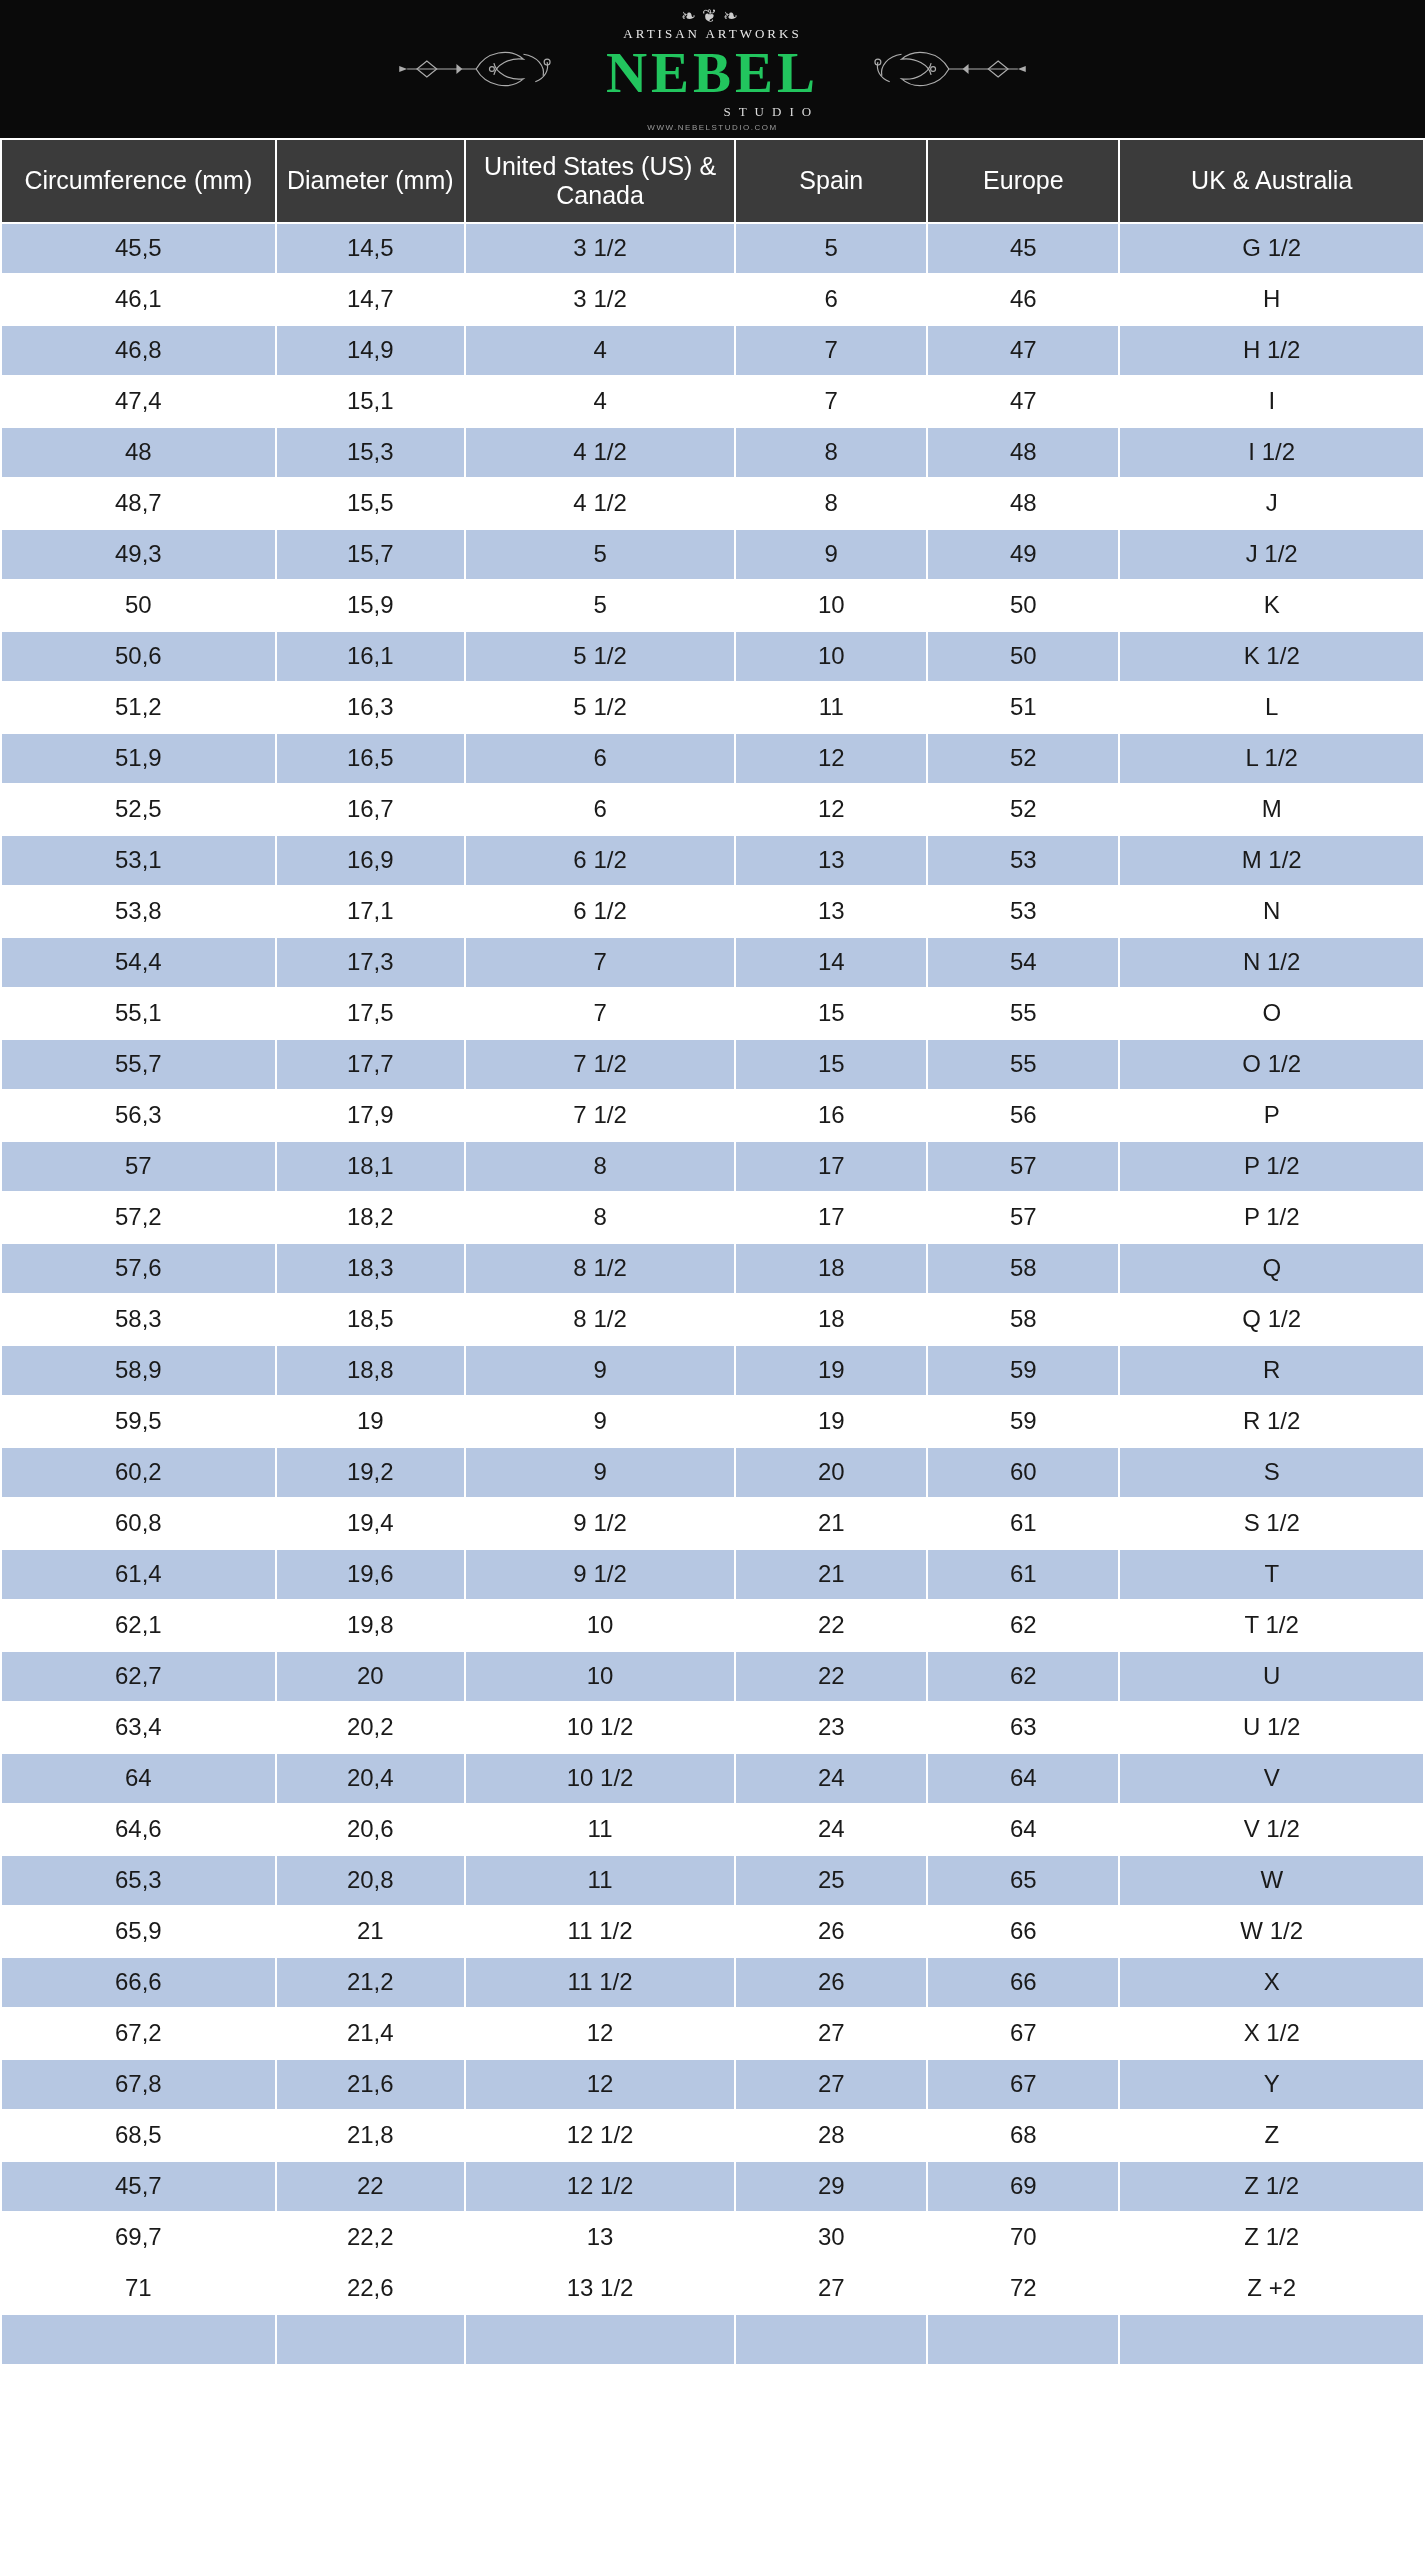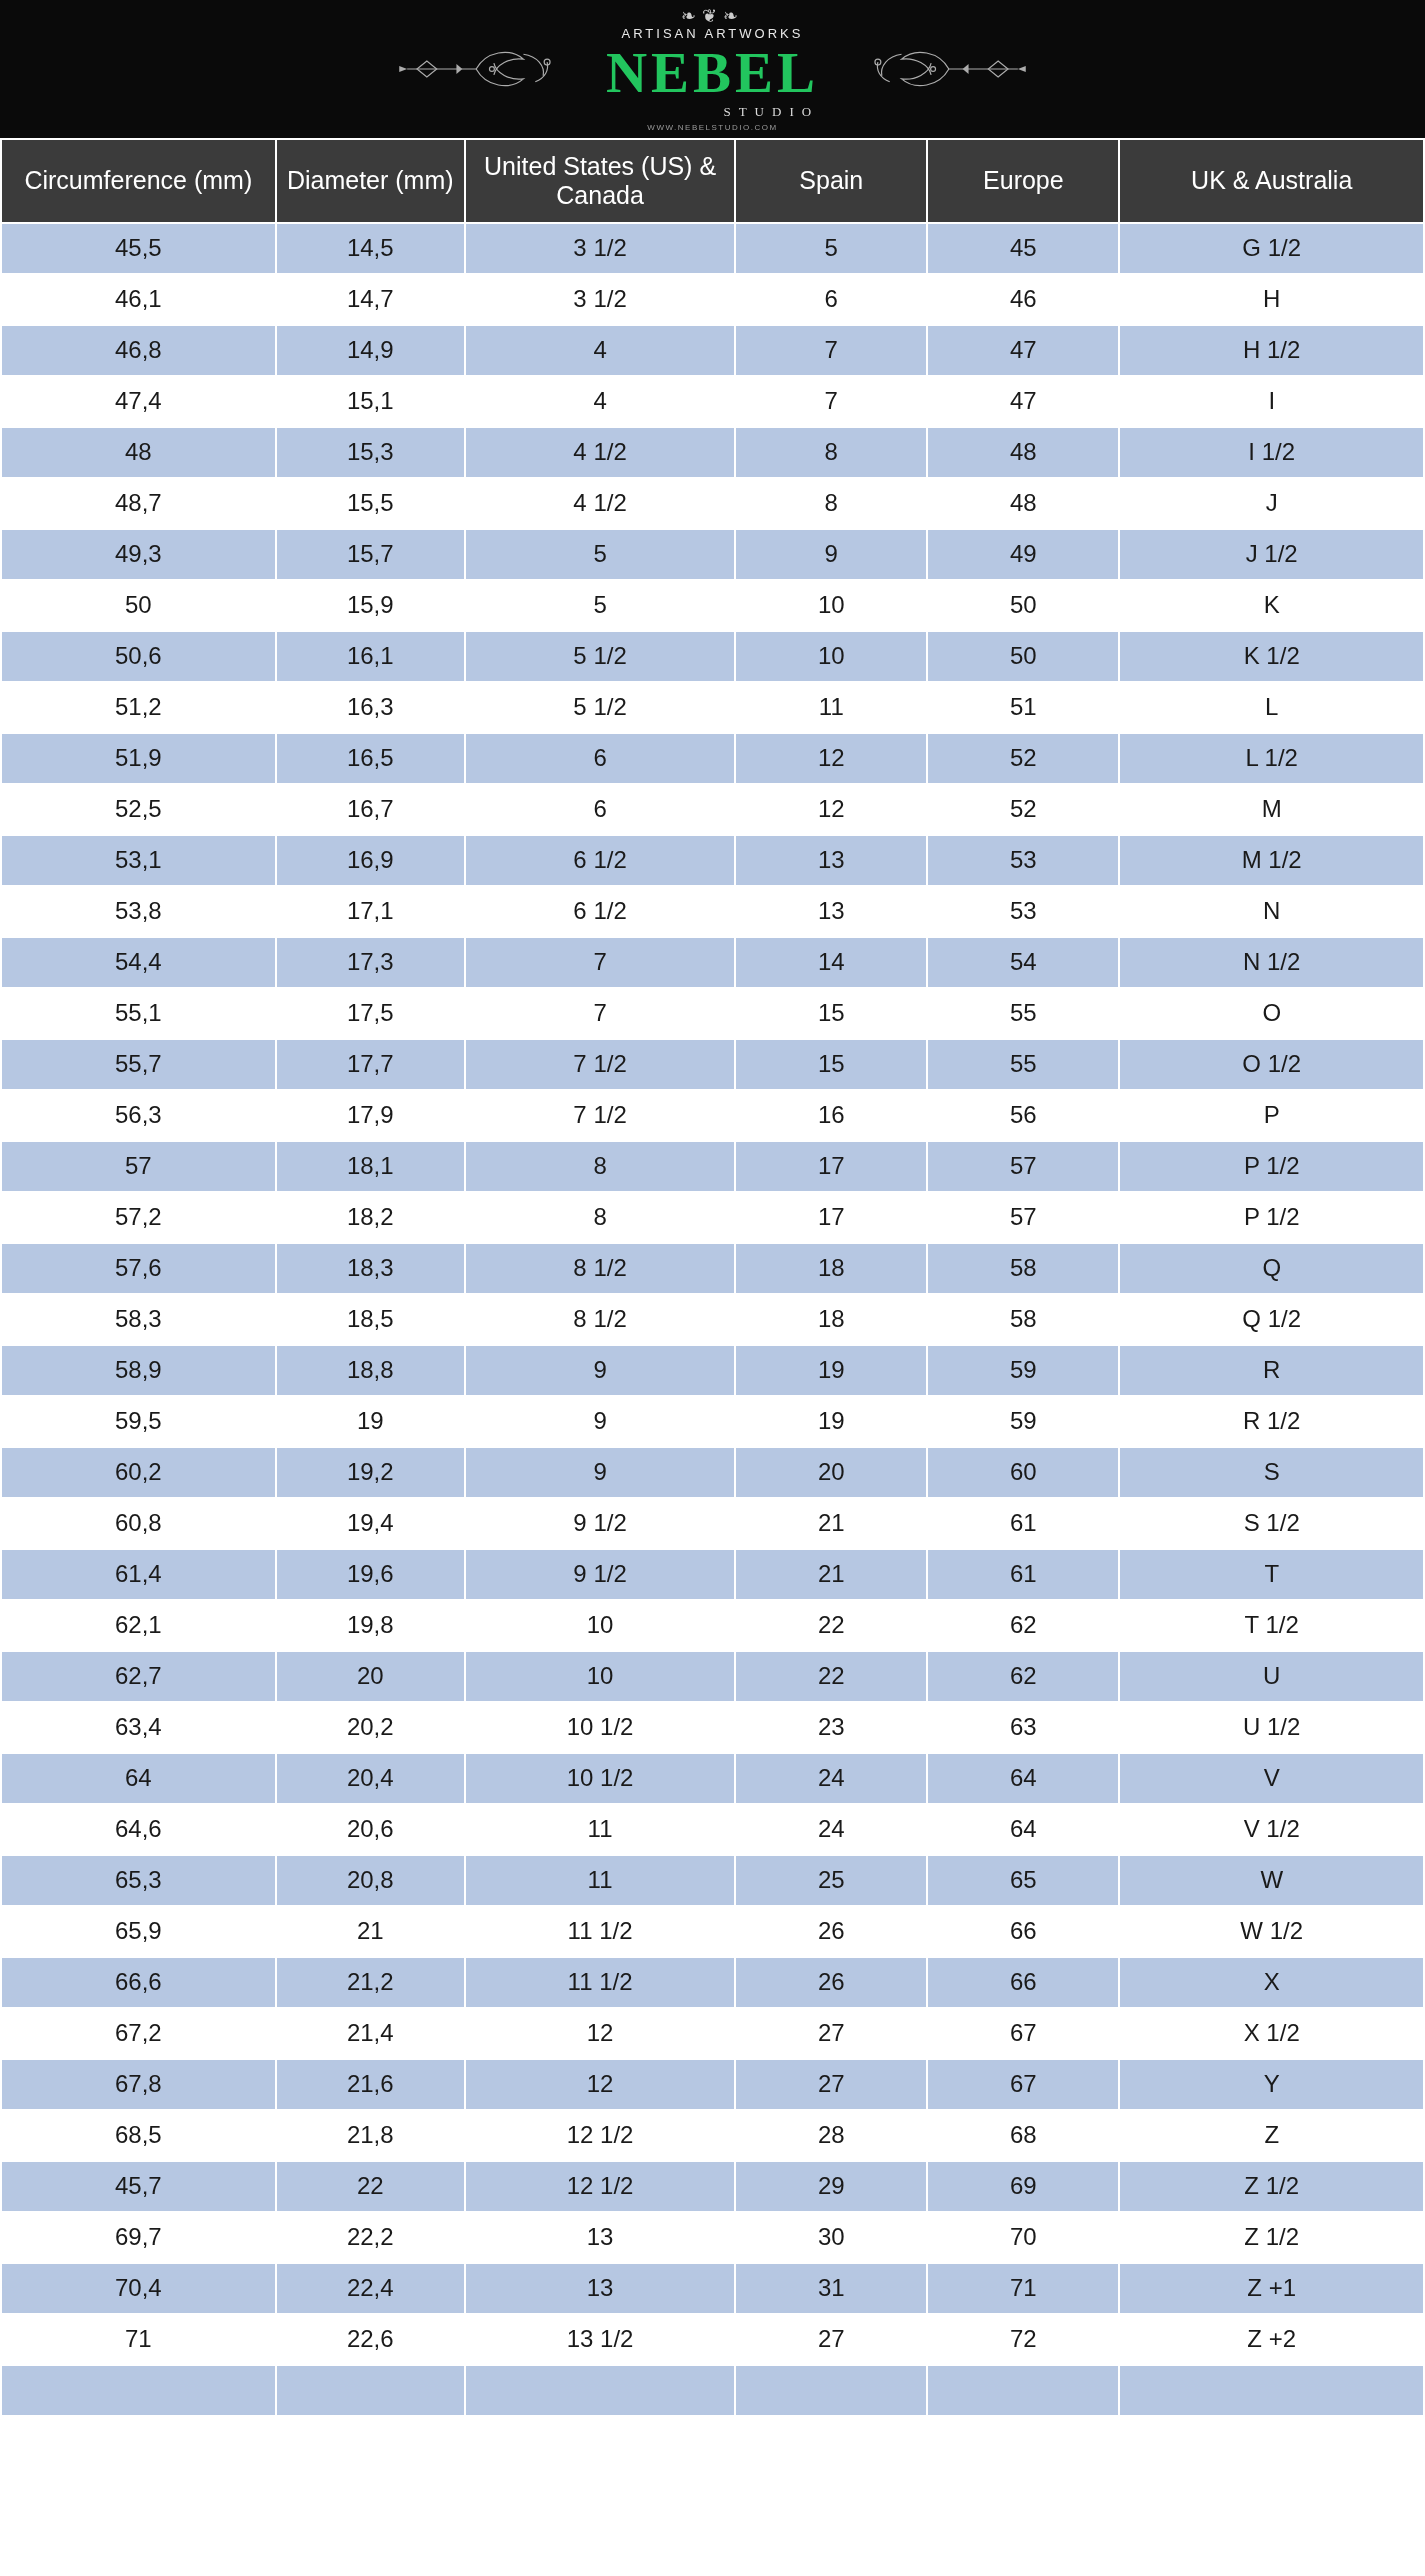--- a/index.html
+++ b/index.html
@@ -45,21 +45,21 @@
   }
   .flourish.left { left: 0; }
   .flourish.right { right: 0; }
   .logo-center {
     text-align: center;
     color: #ffffff;
     line-height: 1;
     z-index: 2;
   }
   .logo-top {
-    font-family: Liberation Sans, sans-serif;
+    font-family: Liberation Serif, serif;
     font-size: 13px;
     letter-spacing: 3px;
     color: #e8e8e8;
     margin-bottom: 4px;
     text-transform: uppercase;
   }
   .logo-name {
     font-family: "Liberation Serif", serif;
     font-size: 57px;
     font-weight: bold;
@@ -513,28 +513,20 @@
           <td>Z 1/2</td>
         </tr>
         <tr class="row-plain">
           <td>69,7</td>
           <td>22,2</td>
           <td>13</td>
           <td>30</td>
           <td>70</td>
           <td>Z 1/2</td>
         </tr>
-        <tr class="row-alt">
-          <td>70,4</td>
-          <td>22,4</td>
-          <td>13</td>
-          <td>31</td>
-          <td>71</td>
-          <td>Z +1</td>
-        </tr>
         <tr class="row-plain">
           <td>71</td>
           <td>22,6</td>
           <td>13 1/2</td>
           <td>27</td>
           <td>72</td>
           <td>Z +2</td>
         </tr>
         <tr class="row-alt row-empty">
           <td></td>

